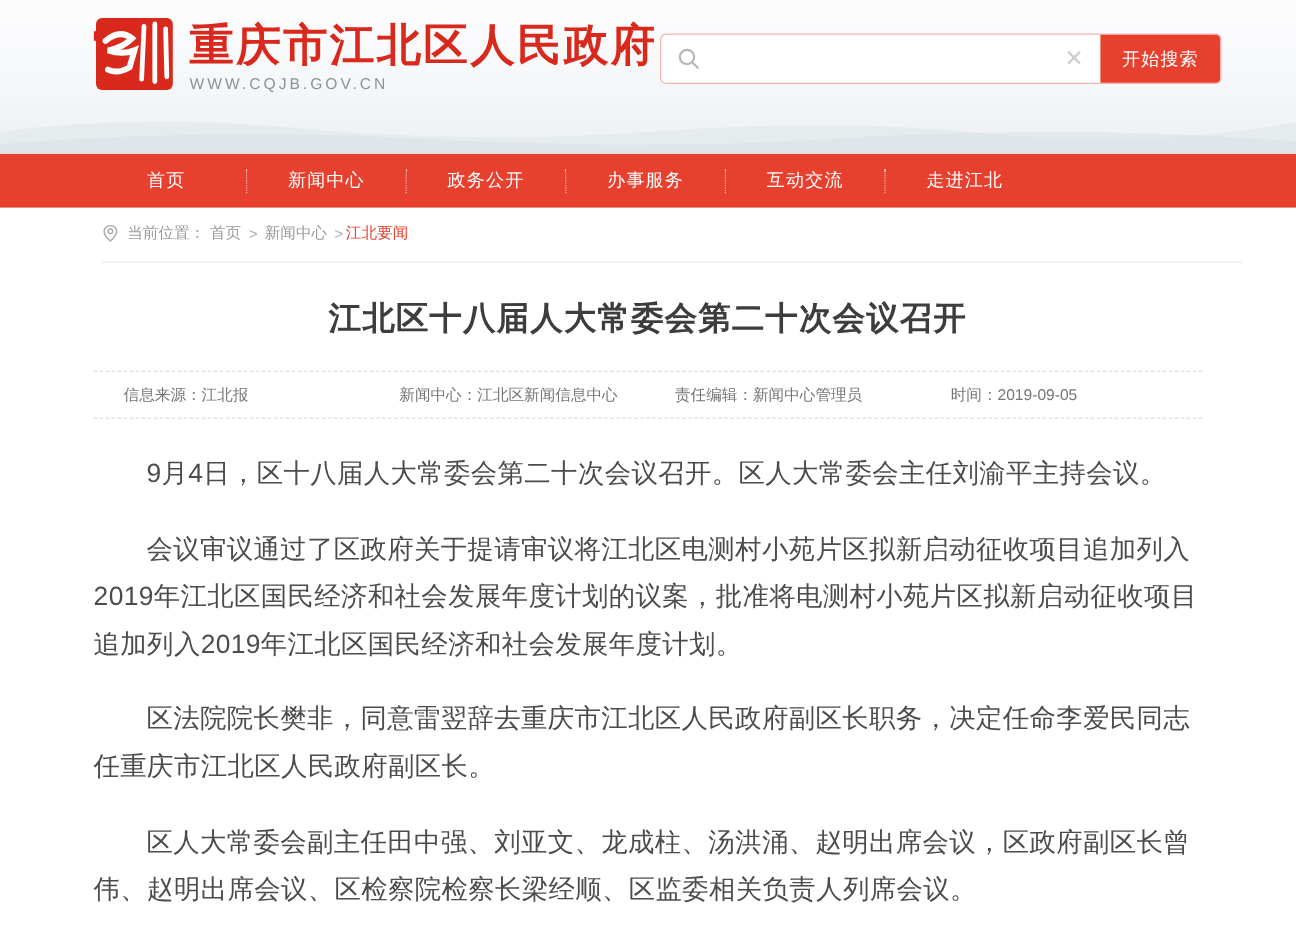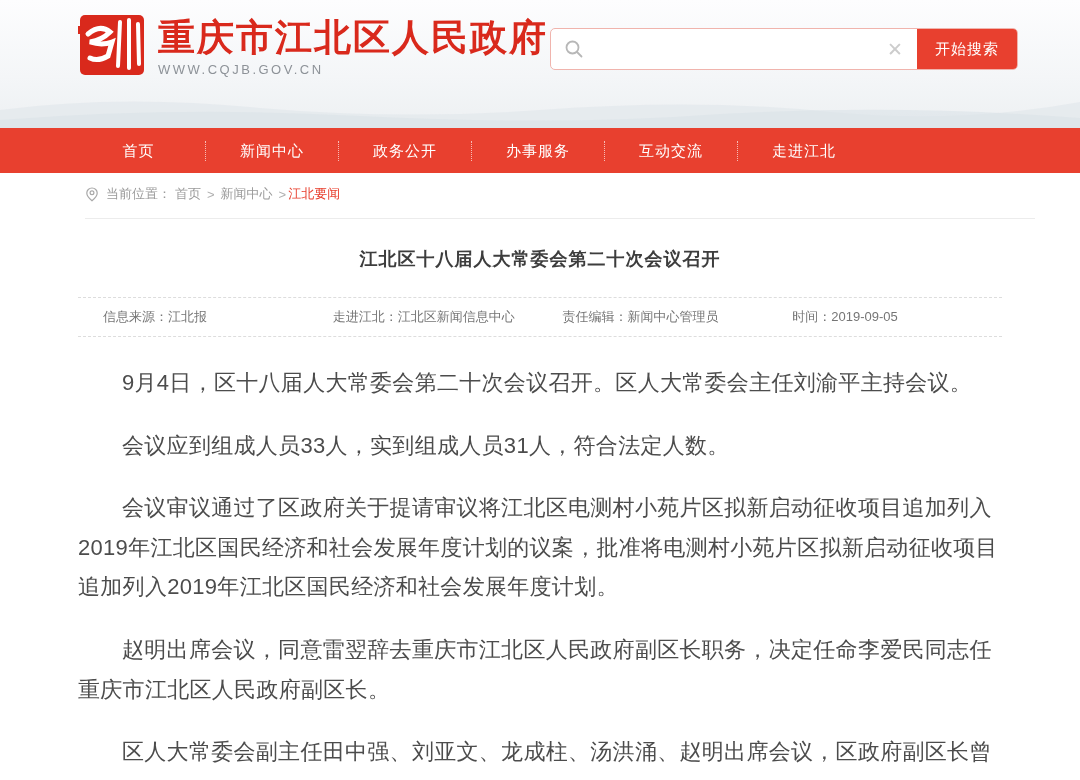--- a/index.html
+++ b/index.html
@@ -32,21 +32,21 @@
   .crumb-bar { display:flex; align-items:center; height:42px; padding-left:85px; font-size:13px; color:#9a9a9a; }
   .crumb-bar .pin { width:14px; height:15px; margin-right:7px; }
   .crumb-link { color:#9a9a9a; cursor:pointer; margin:0 4px; }
   .crumb-link:first-of-type { margin-left:6px; }
   .crumb-sep { color:#b0b0b0; margin:0 2px; }
   .crumb-active { color:#e8402f; cursor:pointer; margin-left:0; }
   .rule { border-top:1px solid #ececec; margin:3px 45px 0 85px; }
 
   
   .article { padding:20px 78px 0; }
-  .article-title { text-align:center; font-size:18px; font-weight:bold; color:#3d3d3d; letter-spacing:1px; margin:8px 0 26px; }
+  .article-title { text-align:center; font-size:27px; font-weight:bold; color:#3d3d3d; letter-spacing:1px; margin:8px 0 26px; }
   .meta-bar { display:flex; border-top:1px dashed #ddd; border-bottom:1px dashed #ddd; padding:10px 0 10px 25px; margin-bottom:26px;gap:20px; }
   .meta-item { flex:1 1 0; font-size:13px; color:#757575; white-space:nowrap; }
   .body-text p { font-size:22px; color:#4c4c4c; line-height:1.8; text-indent:2em; margin-bottom:23px; letter-spacing:.3px; }
   .byline { font-size:12px; color:#6d28d9; padding-left:25px; margin:2px 0 10px; }
   .actions { text-align:right; font-size:20px; color:#4c1d95; padding-right:2px; }
   .action-link { cursor:pointer; margin-left:6px; }
 </style>
 </head>
 <body>
 
@@ -106,30 +106,29 @@
     <span class="crumb-sep">&gt;</span>
     <span class="crumb-active">江北要闻</span>
   </div>
   <div class="rule"></div>
 
   <main class="article">
     <h1 class="article-title">江北区十八届人大常委会第二十次会议召开</h1>
 
     <div class="meta-bar">
       <div class="meta-item">信息来源：江北报</div>
-      <div class="meta-item">走进江北：江北区新闻信息中心</div>
+      <div class="meta-item">新闻中心：江北区新闻信息中心</div>
       <div class="meta-item">责任编辑：新闻中心管理员</div>
       <div class="meta-item">时间：2019-09-05</div>
     </div>
 
     <div class="body-text">
       <p>9月4日，区十八届人大常委会第二十次会议召开。区人大常委会主任刘渝平主持会议。</p>
-      <p>会议应到组成人员33人，实到组成人员31人，符合法定人数。</p>
       <p>会议审议通过了区政府关于提请审议将江北区电测村小苑片区拟新启动征收项目追加列入2019年江北区国民经济和社会发展年度计划的议案，批准将电测村小苑片区拟新启动征收项目追加列入2019年江北区国民经济和社会发展年度计划。</p>
-      <p>赵明出席会议，同意雷翌辞去重庆市江北区人民政府副区长职务，决定任命李爱民同志任重庆市江北区人民政府副区长。</p>
+      <p>区法院院长樊非，同意雷翌辞去重庆市江北区人民政府副区长职务，决定任命李爱民同志任重庆市江北区人民政府副区长。</p>
       <p>区人大常委会副主任田中强、刘亚文、龙成柱、汤洪涌、赵明出席会议，区政府副区长曾伟、赵明出席会议、区检察院检察长梁经顺、区监委相关负责人列席会议。</p>
     </div>
 
     <div class="byline">记者 张亦囝</div>
 
     <div class="actions">
       <span class="action-link">【打印本页】</span>
       <span class="action-link">【关闭窗口】</span>
     </div>
   </main>

